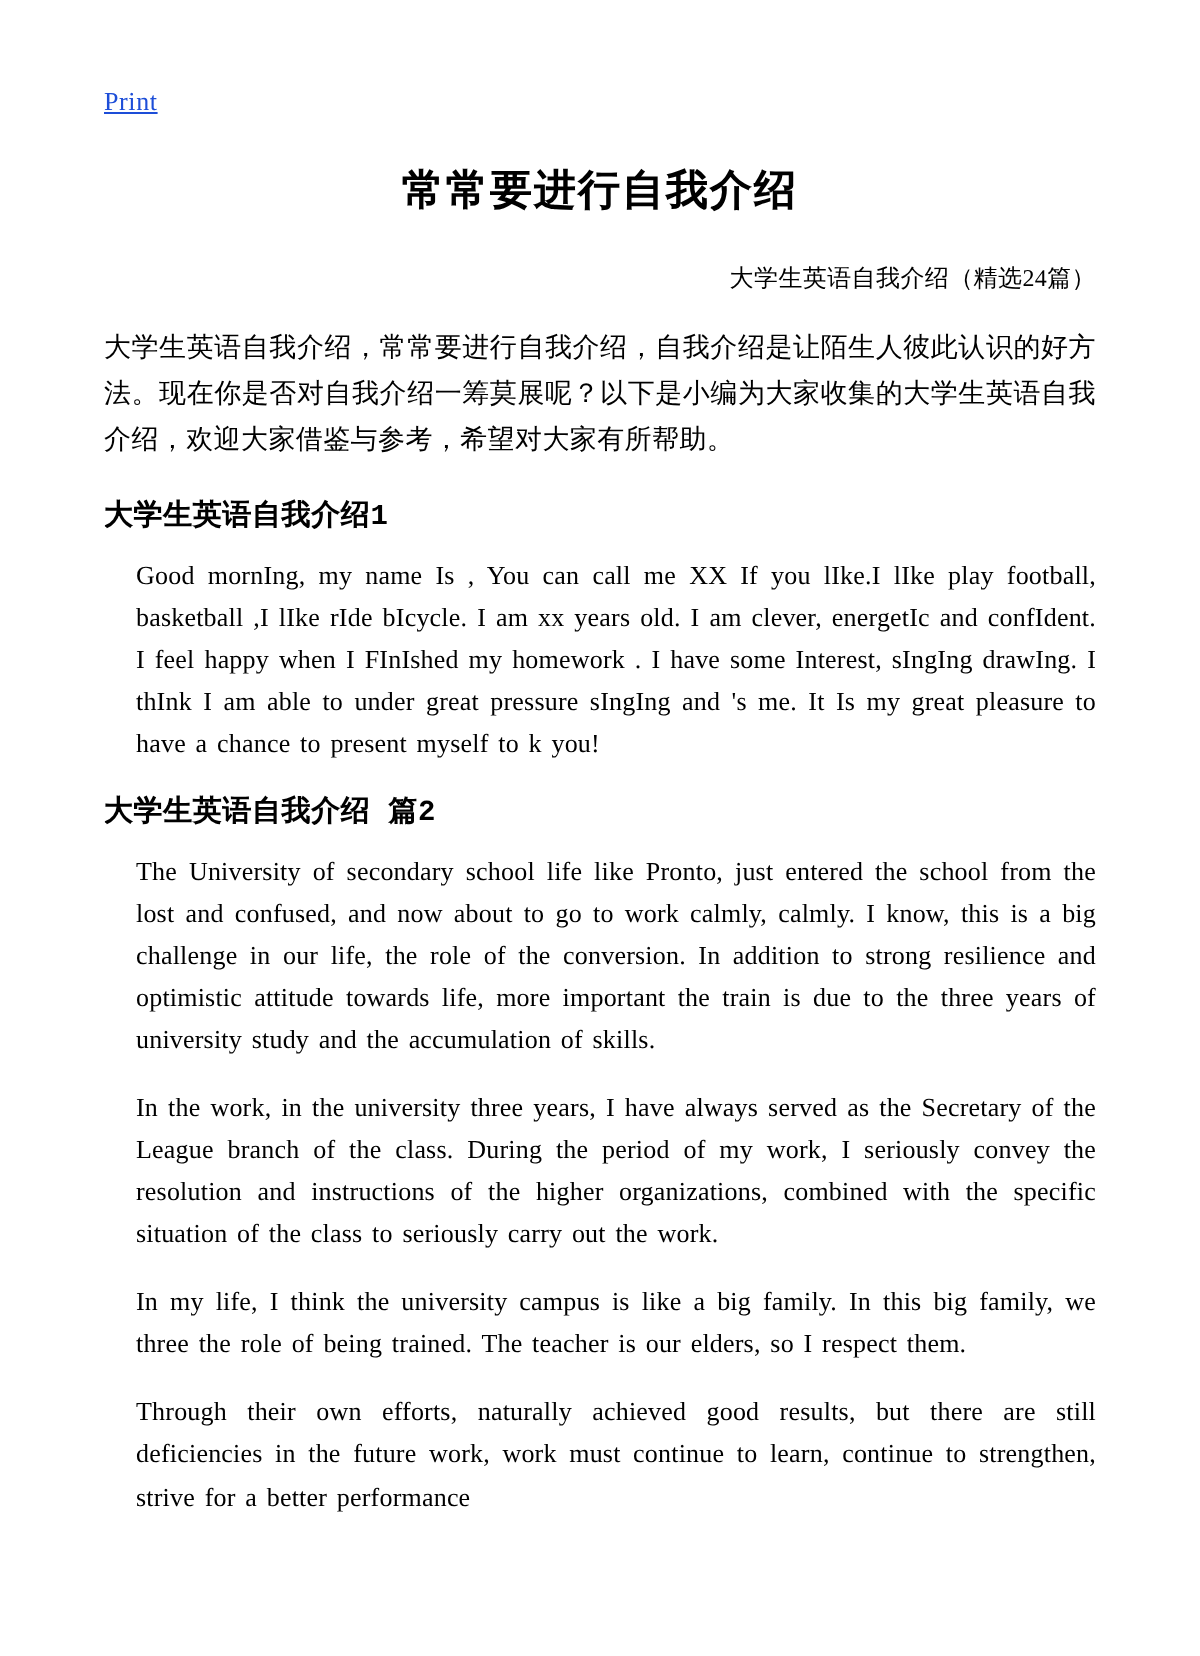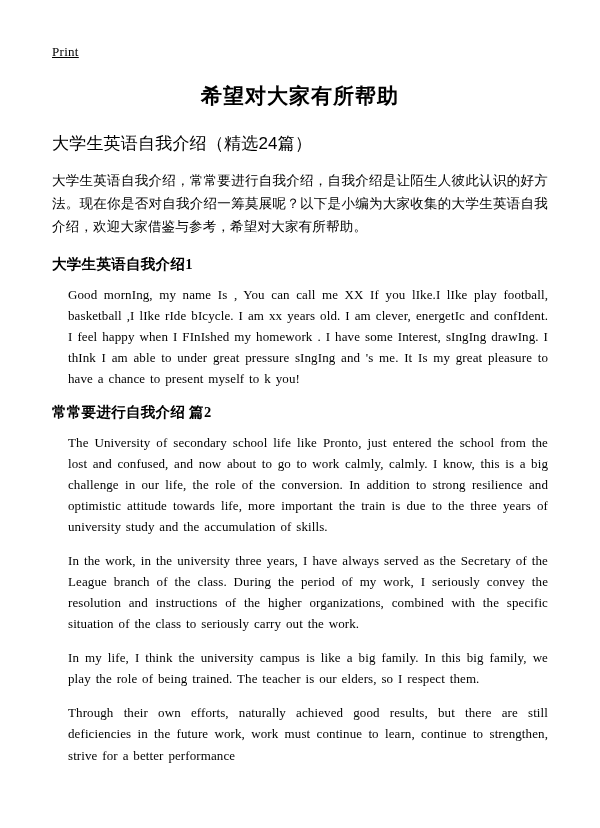--- a/index.html
+++ b/index.html
@@ -17,50 +17,51 @@
   .page {
     position: relative;
     width: 600px;
     height: 828px;
     box-sizing: border-box;
     padding: 42px 52px 0 52px;
   }
   .print-link {
     font-family: "Liberation Serif", serif;
     font-size: 13px;
-    color: #000000;
+    color: #1d4ed8;
     letter-spacing: 0.3px;
     margin: 0 0 22px 0;
     cursor: pointer;
     display: inline-block;
   }
   .doc-title {
     text-align: center;
     font-family: "Liberation Sans", sans-serif;
     font-weight: bold;
     font-size: 21px;
     letter-spacing: 1px;
     margin: 0 0 22px 0;
   }
   .subtitle {
-    font-family: Liberation Sans, sans-serif;
-    font-size: 17px;
+    font-family: Liberation Serif, serif;
+    font-size: 12px;
     margin: 0 0 14px 0;
     letter-spacing: 0.2px;
+    text-align: right;
   }
   .intro {
     font-family: "Liberation Sans", sans-serif;
     font-size: 13.5px;
     line-height: 1.72;
     text-align: justify;
     margin: 0 0 16px 0;
     letter-spacing: 0.2px;
   }
   .section-heading {
-    font-family: Liberation Serif, serif;
+    font-family: Liberation Mono, monospace;
     font-weight: bold;
     font-size: 14.5px;
     margin: 14px 0 10px 0;
     letter-spacing: 0.3px;
   }
   .body-para {
     font-family: "Liberation Serif", serif;
     font-size: 13px;
     line-height: 1.62;
     text-align: justify;
@@ -72,31 +73,31 @@
     margin-bottom: 4px;
   }
 </style>
 </head>
 <body>
 
 <div class="page">
 
   <a class="print-link" href="#">Print</a>
 
-  <h1 class="doc-title">希望对大家有所帮助</h1>
+  <h1 class="doc-title">常常要进行自我介绍</h1>
 
   <p class="subtitle">大学生英语自我介绍（精选24篇）</p>
 
   <p class="intro">大学生英语自我介绍，常常要进行自我介绍，自我介绍是让陌生人彼此认识的好方法。现在你是否对自我介绍一筹莫展呢？以下是小编为大家收集的大学生英语自我介绍，欢迎大家借鉴与参考，希望对大家有所帮助。</p>
 
   <h2 class="section-heading">大学生英语自我介绍1</h2>
   <p class="body-para">Good mornIng, my name Is , You can call me XX If you lIke.I lIke play football, basketball ,I lIke rIde bIcycle. I am xx years old. I am clever, energetIc and confIdent. I feel happy when I FInIshed my homework . I have some Interest, sIngIng drawIng. I thInk I am able to under great pressure sIngIng and 's me. It Is my great pleasure to have a chance to present myself to k you!</p>
 
-  <h2 class="section-heading">常常要进行自我介绍 篇2</h2>
+  <h2 class="section-heading">大学生英语自我介绍 篇2</h2>
   <p class="body-para">The University of secondary school life like Pronto, just entered the school from the lost and confused, and now about to go to work calmly, calmly. I know, this is a big challenge in our life, the role of the conversion. In addition to strong resilience and optimistic attitude towards life, more important the train is due to the three years of university study and the accumulation of skills.</p>
   <p class="body-para">In the work, in the university three years, I have always served as the Secretary of the League branch of the class. During the period of my work, I seriously convey the resolution and instructions of the higher organizations, combined with the specific situation of the class to seriously carry out the work.</p>
-  <p class="body-para">In my life, I think the university campus is like a big family. In this big family, we play the role of being trained. The teacher is our elders, so I respect them.</p>
+  <p class="body-para">In my life, I think the university campus is like a big family. In this big family, we three the role of being trained. The teacher is our elders, so I respect them.</p>
   <p class="body-para last">Through their own efforts, naturally achieved good results, but there are still deficiencies in the future work, work must continue to learn, continue to strengthen, strive for a better performance</p>
 
   
   
 
 </div>
 
 </body></html>

